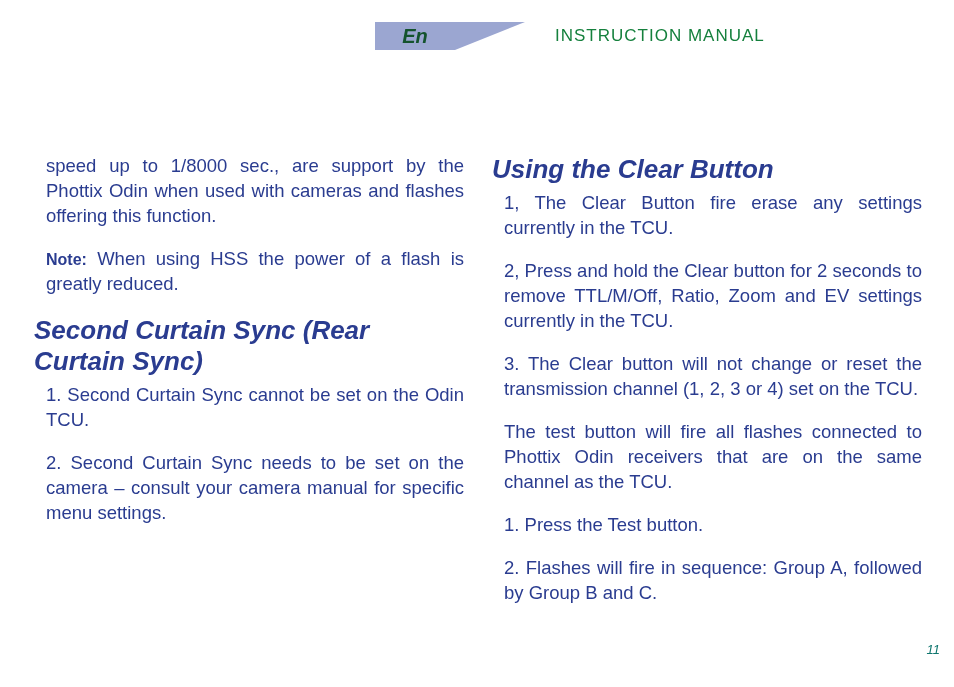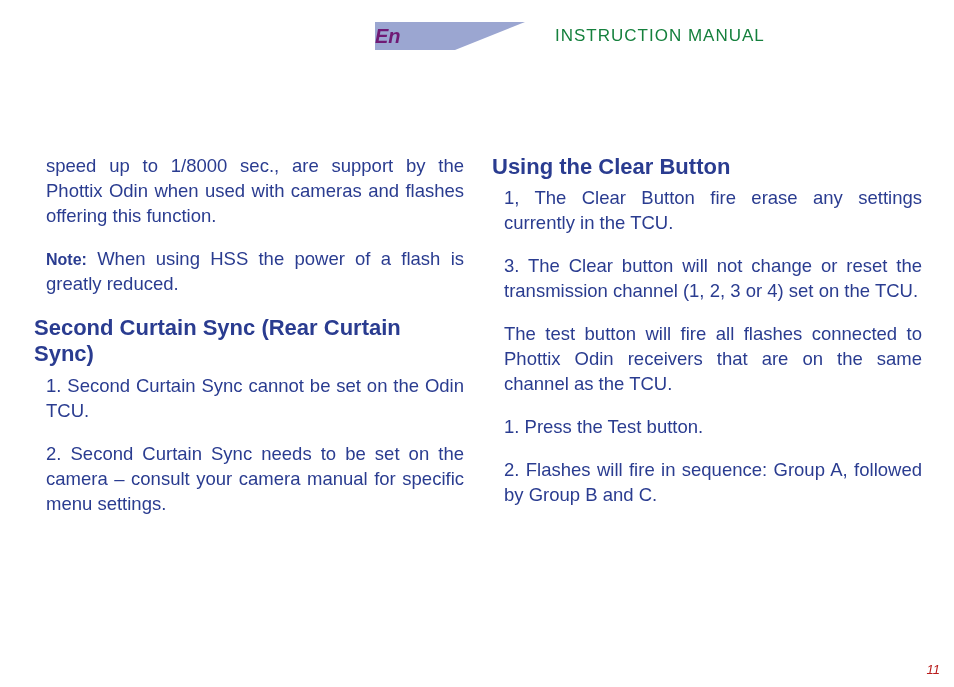--- a/index.html
+++ b/index.html
@@ -1,27 +1,27 @@
 <!DOCTYPE html>
 <html><head>
 <meta charset="utf-8">
 <style>
   * { margin: 0; padding: 0; box-sizing: border-box; }
   html, body { width: 954px; height: 687px; background: #ffffff; font-family: "Myriad Pro", "Segoe UI", Arial, sans-serif; }
   .page { width: 954px; height: 687px; position: relative; padding: 0; color: #2a3c90; }
   .header { position: relative; height: 58px; }
-  .lang-tag { position: absolute; left: 375px; top: 22px; width: 80px; height: 28px; background: #9ba6d1; color: #701a75; font-style: italic; font-weight: 600; font-size: 20px; line-height: 28px; text-align: left; }
+  .lang-tag { position: absolute; left: 375px; top: 22px; width: 80px; height: 28px; background: #9ba6d1; color: #14532d; font-style: italic; font-weight: 600; font-size: 20px; line-height: 28px; text-align: center; }
   .tri { position: absolute; left: 455px; top: 22px; width: 0; height: 0; border-top: 28px solid #9ba6d1; border-right: 70px solid transparent; }
   .htitle { position: absolute; left: 555px; top: 26px; font-size: 17px; letter-spacing: 1px; font-weight: 400; color: #15803d; }
   .columns { display: flex; gap: 28px; padding: 96px 28px 0 34px; }
   .col { width: 430px; }
   .para { font-size: 18.5px; line-height: 1.35; color: #2a3c90; text-align: justify; text-justify: inter-word; margin-bottom: 18px; padding-left: 12px; }
   .note-label { font-weight: 700; font-size: 16px; }
-  .sect { font-weight: 700; font-size: 22px; color: #2a3c90; margin-bottom: 6px; margin-top: 6px; line-height: 1.2; }
-  .pgnum { position: absolute; right: 14px; bottom: 10px; font-size: 13px; color: #b91c1c; font-style: italic; }
+  .sect { font-weight: 700; font-style: italic; font-size: 26px; color: #2a3c90; margin-bottom: 6px; margin-top: 6px; line-height: 1.2; }
+  .pgnum { position: absolute; right: 14px; bottom: 30px; font-size: 13px; color: #0f766e; font-style: italic; }
 </style>
 </head>
 <body>
 
 <div class="page">
   <div class="header">
     <div class="lang-tag">En</div>
     <div class="tri"></div>
     <div class="htitle">INSTRUCTION MANUAL</div>
   </div>
@@ -33,20 +33,21 @@
         <span class="note-label">Note:</span><span> When using HSS the power of a flash is greatly reduced.</span>
       </p>
       <h2 class="sect">Second Curtain Sync (Rear Curtain Sync)</h2>
       <p class="para">1. Second Curtain Sync cannot be set on the Odin TCU.</p>
       <p class="para">2. Second Curtain Sync needs to be set on the camera – consult your camera manual for specific menu settings.</p>
     </div>
 
     <div class="col">
       <h2 class="sect" style="margin-top:0">Using the Clear Button</h2>
       <p class="para">1, The Clear Button fire erase any settings currently in the TCU.</p>
+      <p class="para">2, Press and hold the Clear button for 2 seconds to remove TTL/M/Off, Ratio, Zoom and EV settings currently in the TCU.</p>
       <p class="para">3. The Clear button will not change or reset the transmission channel (1, 2, 3 or 4) set on the TCU.</p>
       <p class="para">The test button will fire all flashes connected to Phottix Odin receivers that are on the same channel as the TCU.</p>
       <p class="para">1. Press the Test button.</p>
       <p class="para">2. Flashes will fire in sequence: Group A, followed by Group B and C.</p>
     </div>
   </div>
 
   <div class="pgnum">11</div>
 </div>
 

